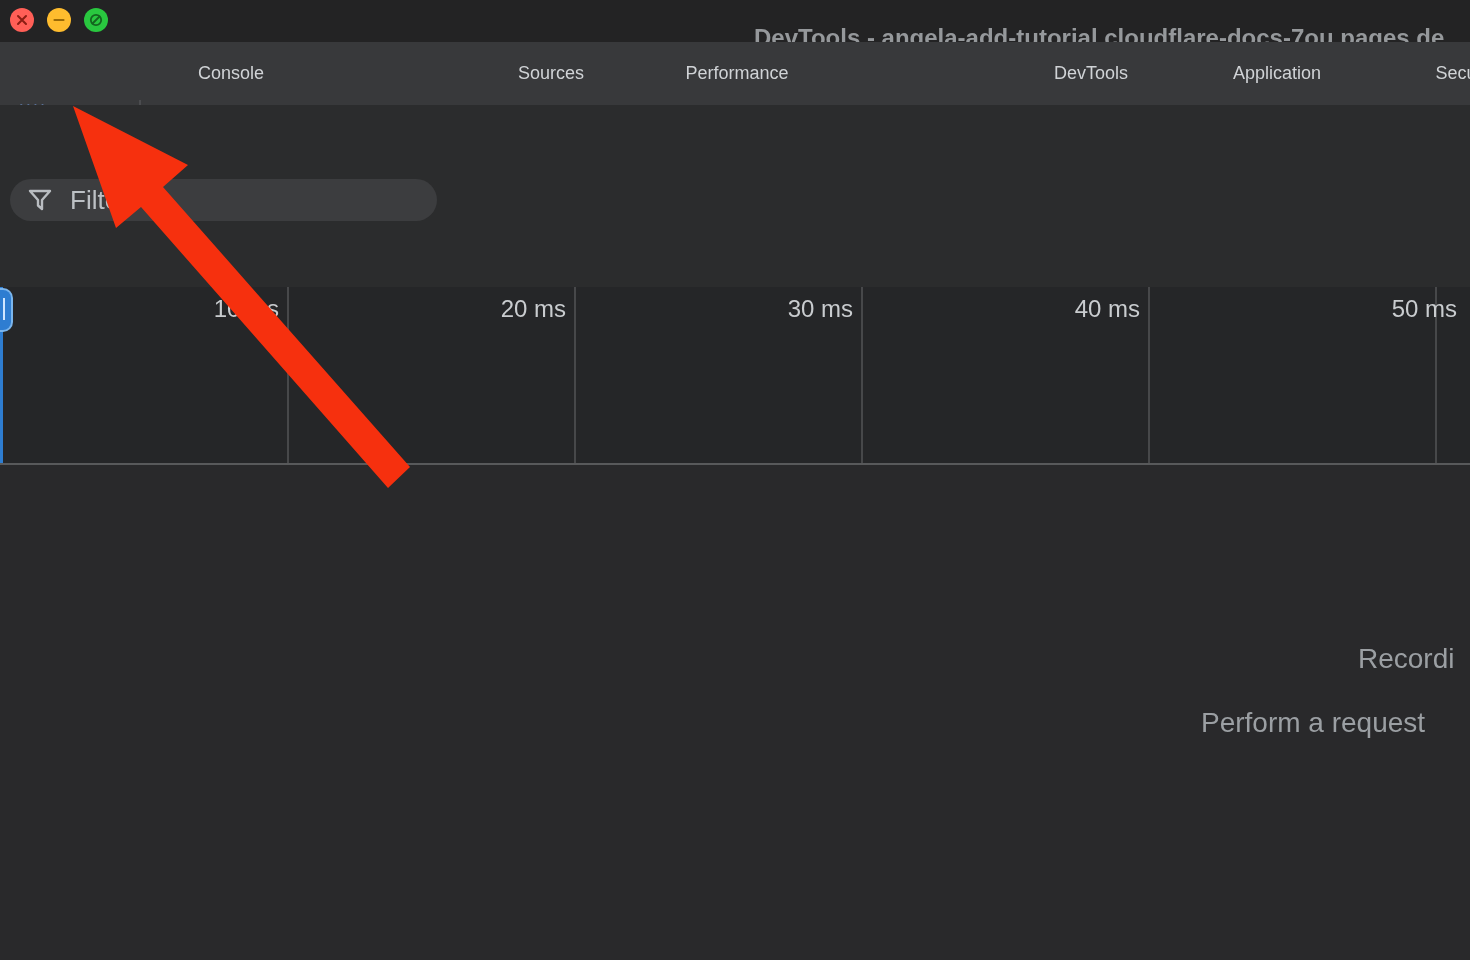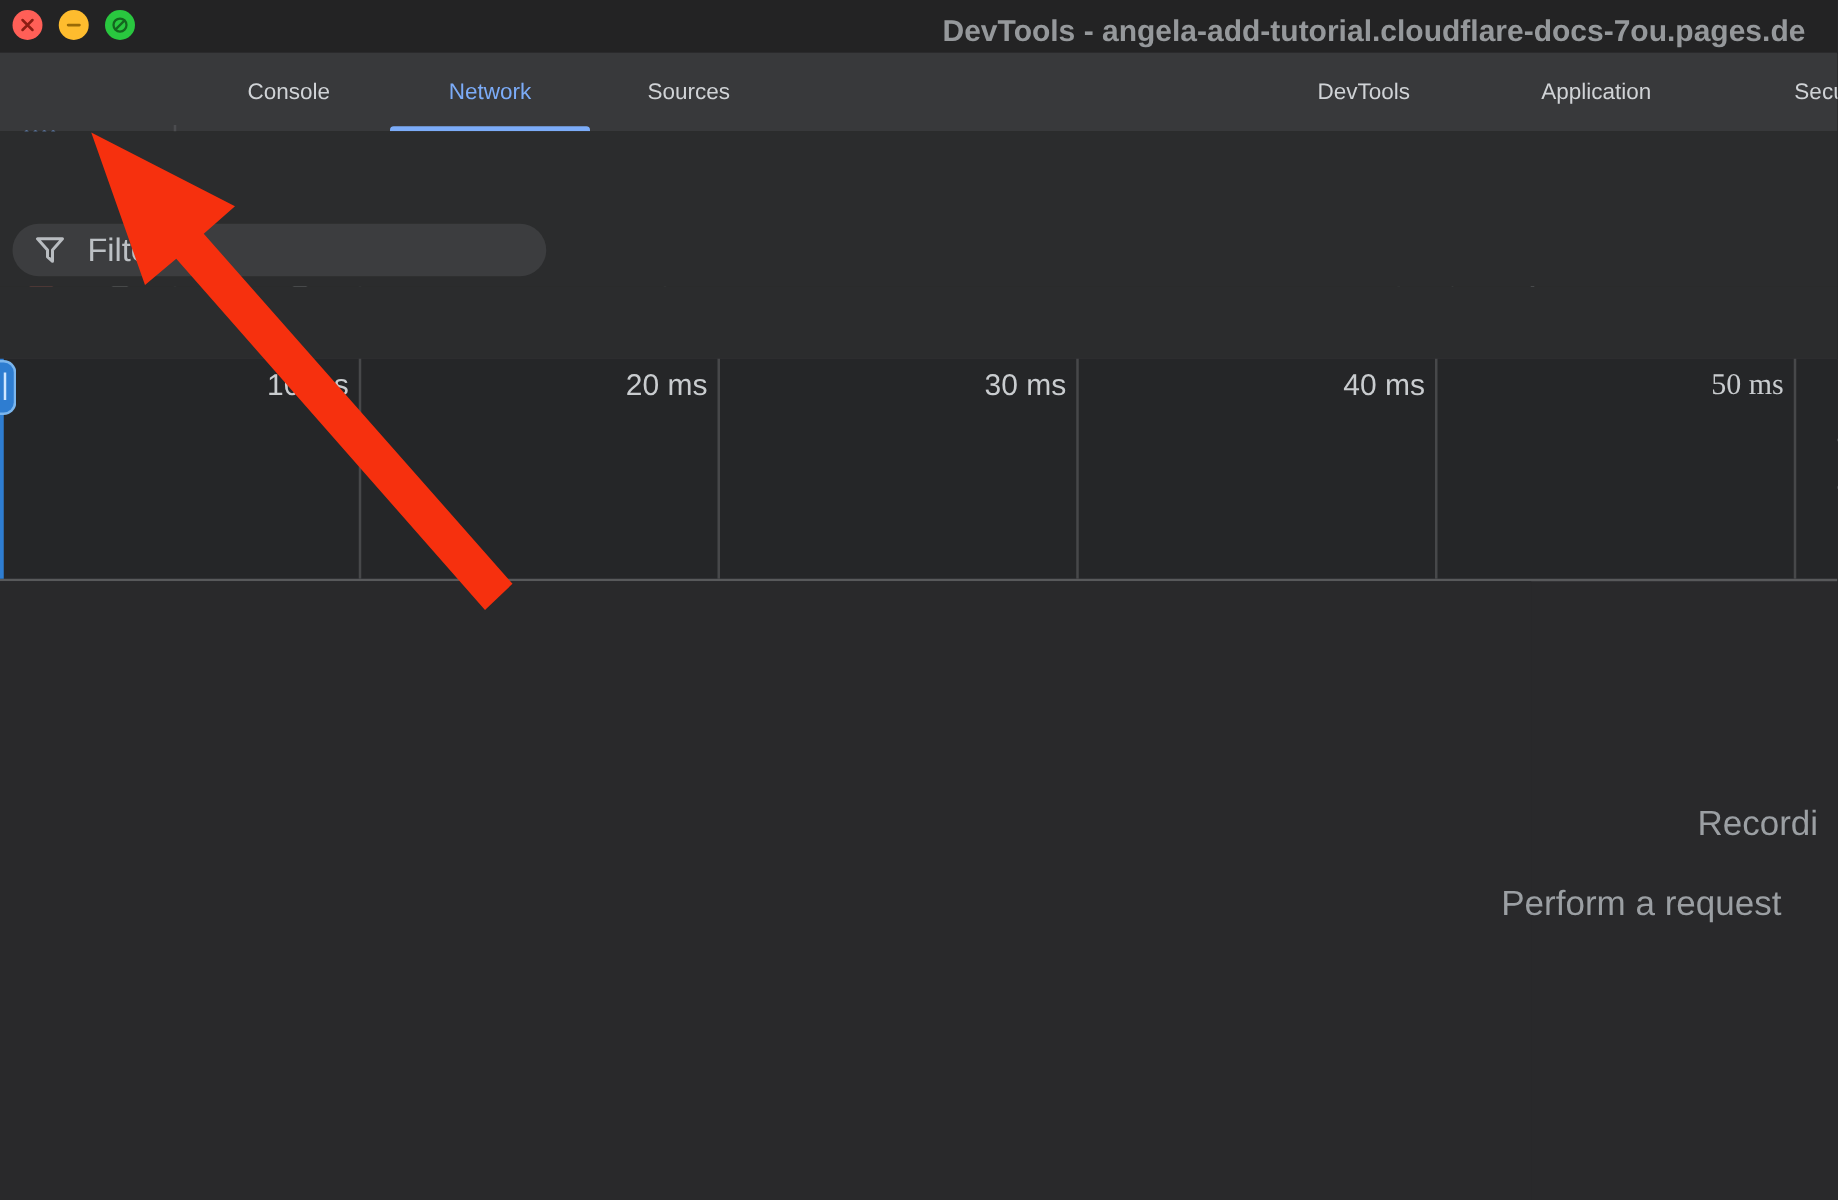--- a/index.html
+++ b/index.html
@@ -9,21 +9,21 @@
     font-family:"Liberation Sans","DejaVu Sans",sans-serif;
     -webkit-font-smoothing:antialiased;
   }
   .abs{position:absolute;}
   .nowrap{white-space:nowrap;}
 
   
   .titlebar{left:0;top:0;width:1470px;height:42px;background:#232324;border-bottom:1px solid #171718;}
   .tl{width:24px;height:24px;border-radius:50%;top:8px;}
   .tl svg{position:absolute;left:4px;top:4px;}
-  .win-title{left:754px;top:12px;font-size:24px;font-weight:bold;color:#95989b;}
+  .win-title{left:754px;top:24px;font-size:24px;font-weight:bold;color:#95989b;}
 
   
   .tabbar{left:0;top:42px;width:1470px;height:63px;background:#38393b;}
   .iconbtn{display:flex;align-items:center;justify-content:center;}
   .tab{top:0;height:63px;line-height:63px;text-align:center;font-size:18px;color:#d0d3d6;cursor:default;}
   .tab.active{color:var(--accent_blue);}
   .tab.active::after{content:'';position:absolute;left:0;right:0;bottom:0;height:4px;background:var(--tab_underline);border-radius:3px 3px 0 0;}
   .vdiv{width:2px;background:#4b4c4f;}
 
   
@@ -99,22 +99,22 @@
   <div class="abs iconbtn" style="left:76px;top:56px;width:40px;height:40px;">
     <svg width="40" height="40" viewBox="0 0 40 40">
       <path d="M4 29 H20 M9 29 V11 H24" fill="none" stroke="#c7cacd" stroke-width="3.2" stroke-linecap="round" stroke-linejoin="round"></path>
       <rect x="23" y="11" width="13" height="21" rx="3" fill="none" stroke="#c7cacd" stroke-width="3.2"></rect>
       <rect x="27" y="25" width="5" height="3" rx="1" fill="#c7cacd"></rect>
     </svg>
   </div>
   <div class="abs vdiv" style="left:139px;top:58px;height:38px;"></div>
 
   <div class="abs tab" style="left:158px;width:146px;">Console</div>
-  <div class="abs tab active" style="left:312px;width:160px;">Network</div>
   <div class="abs tab" style="left:480px;width:142px;">Sources</div>
+  <div class="abs tab" style="left:630px;width:214px;">Performance</div>
   <div class="abs tab" style="left:1008px;width:166px;">DevTools</div>
   <div class="abs tab" style="left:1182px;width:190px;">Application</div>
   <div class="abs tab" style="left:1386px;width:164px;">Security</div>
 </div>
 
 <div class="abs toolbar">
   <div class="abs iconbtn" style="left:15px;top:120px;width:36px;height:36px;">
     <svg width="36" height="36" viewBox="0 0 36 36" style="color:var(--record_red);">
       <circle cx="18" cy="18" r="15" fill="none" stroke="currentColor" stroke-width="3.4"></circle>
       <rect x="11" y="11" width="14" height="14" rx="3" fill="currentColor"></rect>
@@ -223,21 +223,21 @@
   <div class="abs gridline" style="left:287px;"></div>
   <div class="abs gridline" style="left:574px;"></div>
   <div class="abs gridline" style="left:861px;"></div>
   <div class="abs gridline" style="left:1148px;"></div>
   <div class="abs gridline" style="left:1435px;"></div>
 
   <div class="abs tl-label" style="left:147px;">10 ms</div>
   <div class="abs tl-label" style="left:434px;">20 ms</div>
   <div class="abs tl-label" style="left:721px;">30 ms</div>
   <div class="abs tl-label" style="left:1008px;">40 ms</div>
-  <div class="abs tl-label" style="left:1295px;font-family:Liberation Serif, serif;">50 ms</div>
+  <div class="abs tl-label" style="left:1325px;">50 ms</div>
 
   <div class="abs grip-line"></div>
   <div class="abs grip"></div>
 </div>
 
 <div class="abs main">
   <div class="abs hint nowrap" style="left:1358px;top:178px;">Recordi</div>
   <div class="abs hint nowrap" style="left:1201px;top:242px;">Perform a request</div>
 </div>
 

